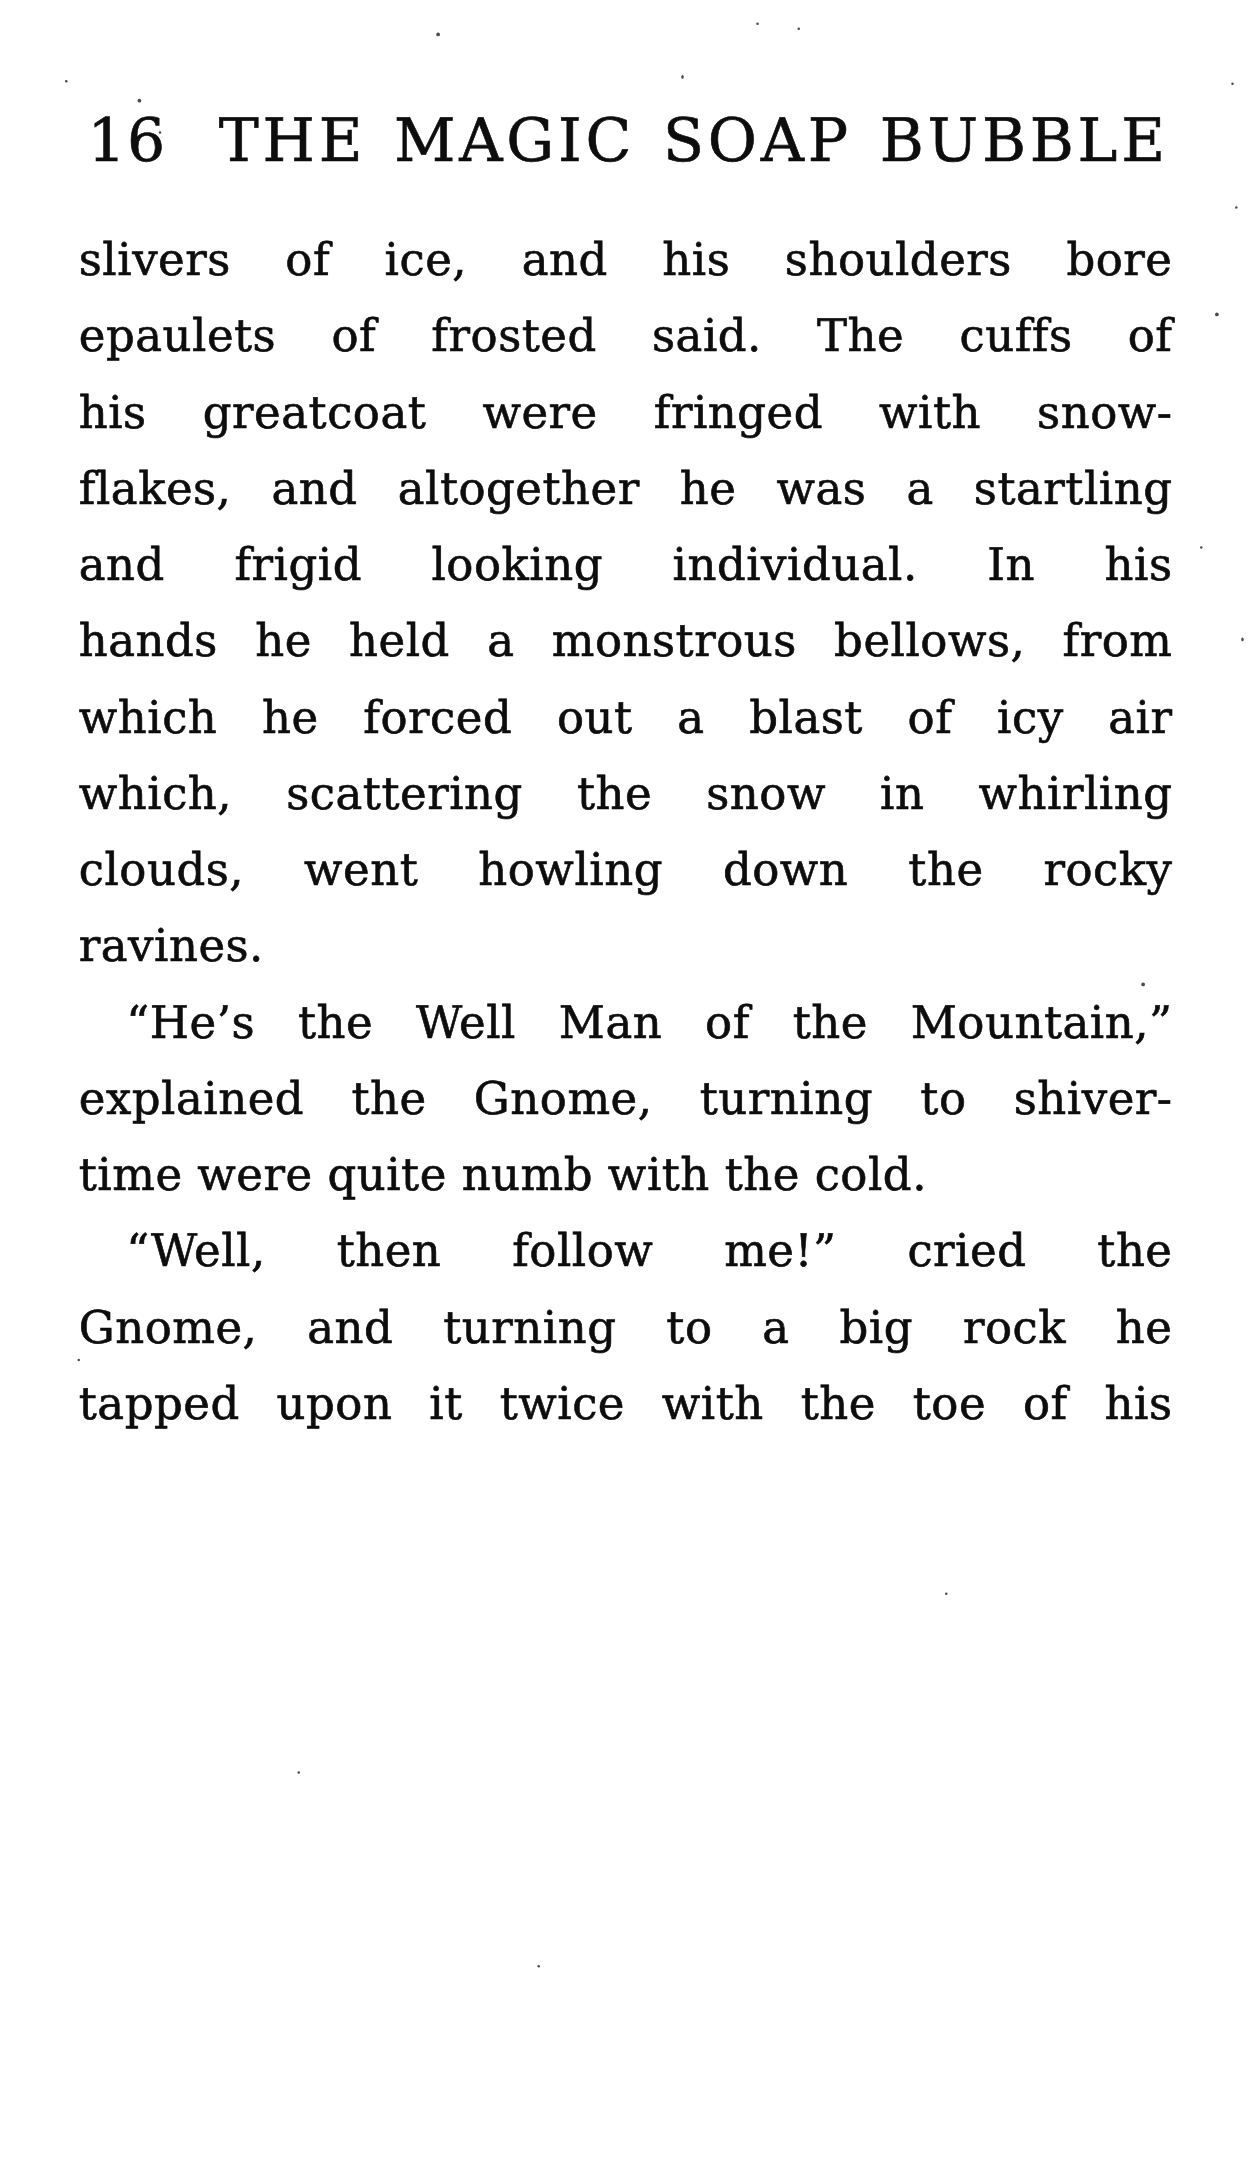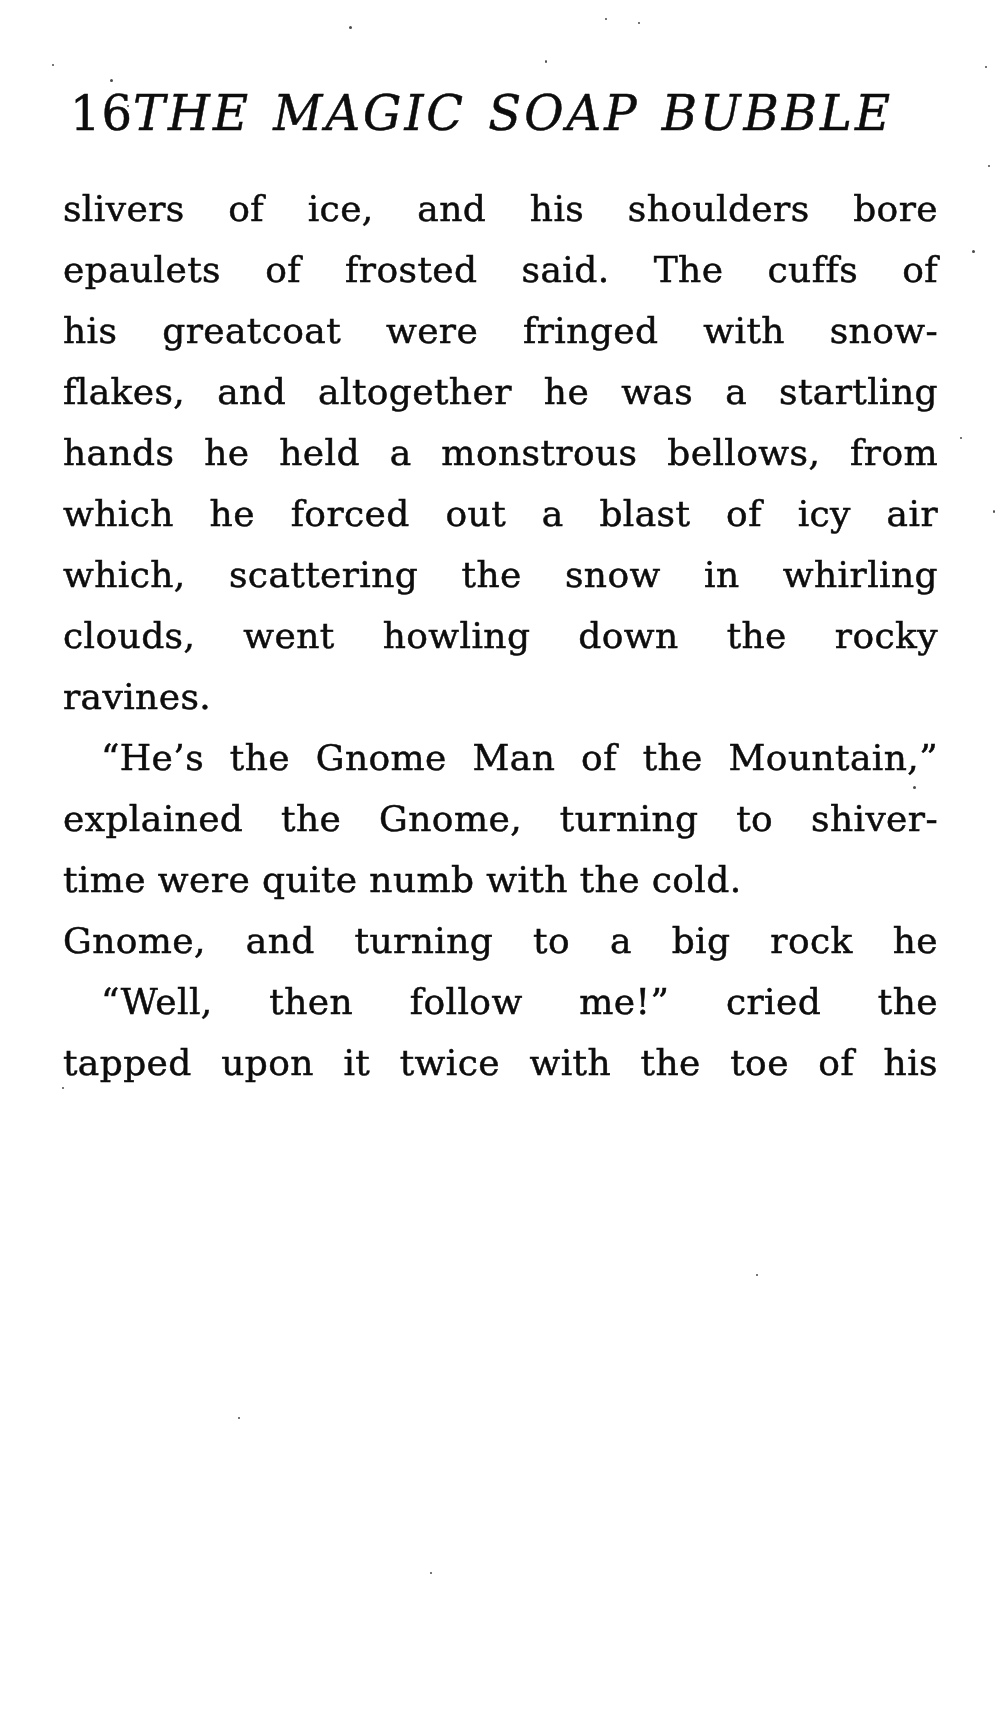--- a/index.html
+++ b/index.html
@@ -24,23 +24,23 @@
     margin-left: 70px;
     margin-right: 62px;
     font-size: 48px;
     line-height: 55px;
     white-space: nowrap;
   }
   .page-number {
     letter-spacing: 1px;
   }
   .running-title {
+    margin-left: 42px;
     letter-spacing: 3px;
     word-spacing: 4px;
-    font-style: italic;
   }
   .text-block {
     margin: 37px 62px 0 63px; 
     width: 875px;
     font-size: 36px;
     line-height: 61px;
     letter-spacing: 0.4px;
   }
   .line {
     text-align: justify;
@@ -71,37 +71,38 @@
     <span class="running-title">THE MAGIC SOAP BUBBLE</span>
   </div>
 
   <div class="text-block">
 
     <div>
       <div class="line">slivers of ice, and his shoulders bore</div>
       <div class="line">epaulets of frosted said. The cuffs of</div>
       <div class="line">his greatcoat were fringed with snow-</div>
       <div class="line">flakes, and altogether he was a startling</div>
+      <div class="line">and frigid looking individual. In his</div>
       <div class="line">hands he held a monstrous bellows, from</div>
       <div class="line">which he forced out a blast of icy air</div>
       <div class="line">which, scattering the snow in whirling</div>
       <div class="line">clouds, went howling down the rocky</div>
       <div class="line pl">ravines.</div>
     </div>
 
     <div>
-      <div class="line indent">“He’s the Gnome Man of the Mountain,”</div>
+      <div class="line indent">“He’s the Well Man of the Mountain,”</div>
       <div class="line">explained the Gnome, turning to shiver-</div>
       <div class="line pl">time were quite numb with the cold.</div>
     </div>
 
 
     <div>
+      <div class="line indent">“Well, then follow me!” cried the</div>
       <div class="line">Gnome, and turning to a big rock he</div>
-      <div class="line indent">“Well, then follow me!” cried the</div>
       <div class="line">tapped upon it twice with the toe of his</div>
     </div>
 
   </div>
 
   <div class="speck" style="left:349px; top:26px;  width:3px; height:3px;"></div>
   <div class="speck" style="left:605px; top:18px;  width:2px; height:2px;"></div>
   <div class="speck" style="left:638px; top:22px;  width:2px; height:2px;"></div>
   <div class="speck" style="left:545px; top:60px;  width:2px; height:3px;"></div>
   <div class="speck" style="left:52px;  top:64px;  width:2px; height:2px;"></div>

